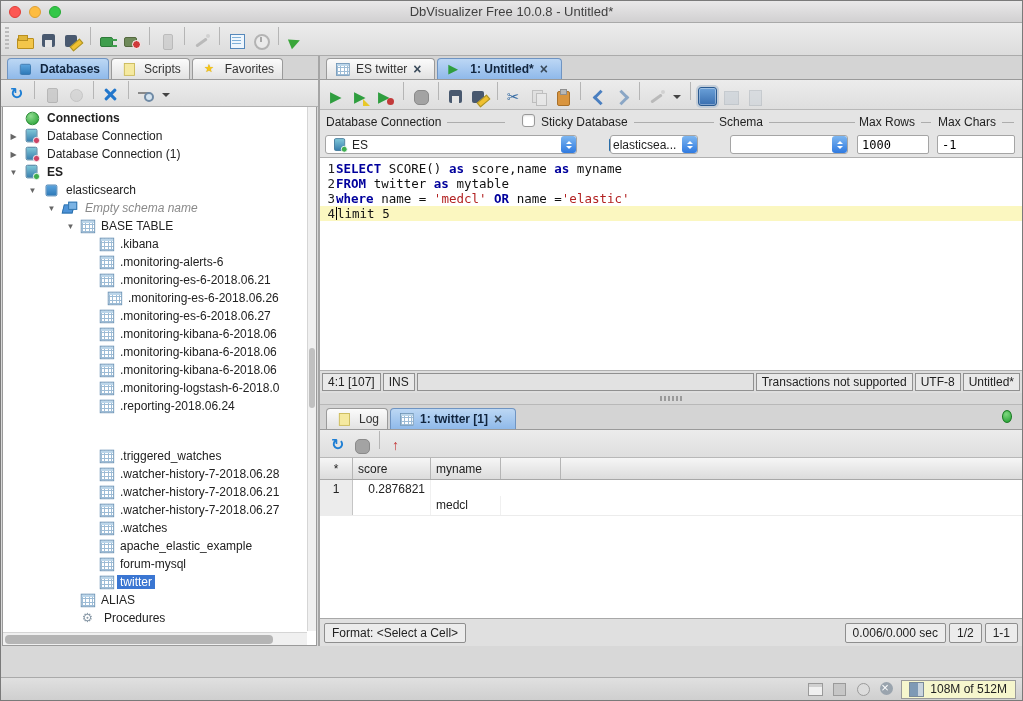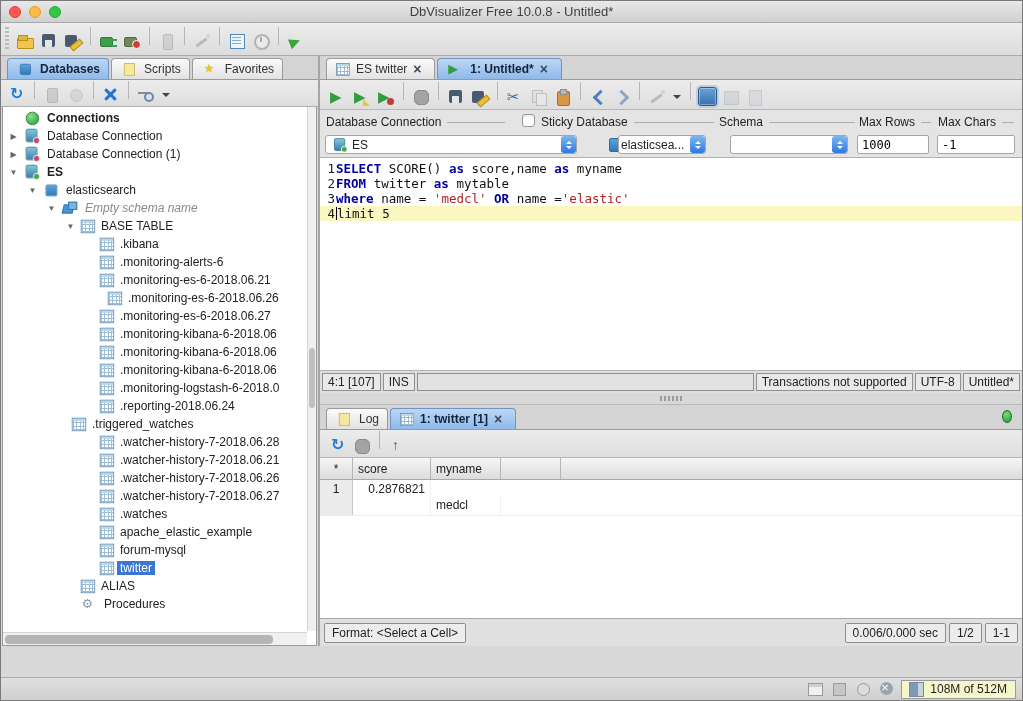--- a/index.html
+++ b/index.html
@@ -307,39 +307,34 @@
             <div class="tree-row" style="padding-left: 80px;">
               <span class="arr"></span>
               <span class="i table-icon" style="transform: scale(0.9);"></span>
               <span class="tree-label">.monitoring-logstash-6-2018.0</span>
             </div>
             <div class="tree-row" style="padding-left: 80px;">
               <span class="arr"></span>
               <span class="i table-icon" style="transform: scale(0.9);"></span>
               <span class="tree-label">.reporting-2018.06.24</span>
             </div>
-            <div class="tree-row" style="padding-left: 52px;">
+            <div class="tree-row" style="padding-left: 80px; margin-top: 32px;">
               <span class="arr"></span>
               <span class="i table-icon" style="transform: scale(0.9);"></span>
               <span class="tree-label">.triggered_watches</span>
             </div>
             <div class="tree-row" style="padding-left: 80px;">
               <span class="arr"></span>
               <span class="i table-icon" style="transform: scale(0.9);"></span>
               <span class="tree-label">.watcher-history-7-2018.06.28</span>
             </div>
             <div class="tree-row" style="padding-left: 80px;">
               <span class="arr"></span>
               <span class="i table-icon" style="transform: scale(0.9);"></span>
               <span class="tree-label">.watcher-history-7-2018.06.21</span>
-            </div>
-            <div class="tree-row" style="padding-left: 80px;">
-              <span class="arr"></span>
-              <span class="i table-icon" style="transform: scale(0.9);"></span>
-              <span class="tree-label">.watcher-history-7-2018.06.26</span>
             </div>
             <div class="tree-row" style="padding-left: 80px;">
               <span class="arr"></span>
               <span class="i table-icon" style="transform: scale(0.9);"></span>
               <span class="tree-label">.watcher-history-7-2018.06.27</span>
             </div>
             <div class="tree-row" style="padding-left: 80px;">
               <span class="arr"></span>
               <span class="i table-icon" style="transform: scale(0.9);"></span>
               <span class="tree-label">.watches</span>
@@ -423,21 +418,21 @@
 
         <div class="combo" style="left:5px; width:252px;">
           <span class="i db-conn-ok-icon" style="transform:scale(.85);"></span>
           <span class="txt">ES</span>
           <span class="stepper">
               <span class="up"></span>
               <span class="dn"></span>
             </span>
         </div>
         <span class="mini-db" style="left:288px;"></span>
-        <div class="combo" style="left:298px; width:88px;">
+        <div class="combo" style="left:290px; width:88px;">
           <span class="txt">elasticsea...</span>
           <span class="stepper">
               <span class="up"></span>
               <span class="dn"></span>
             </span>
         </div>
         <div class="combo" style="left:410px; width:118px;">
           <span class="txt"></span>
           <span class="stepper">
               <span class="up"></span>

